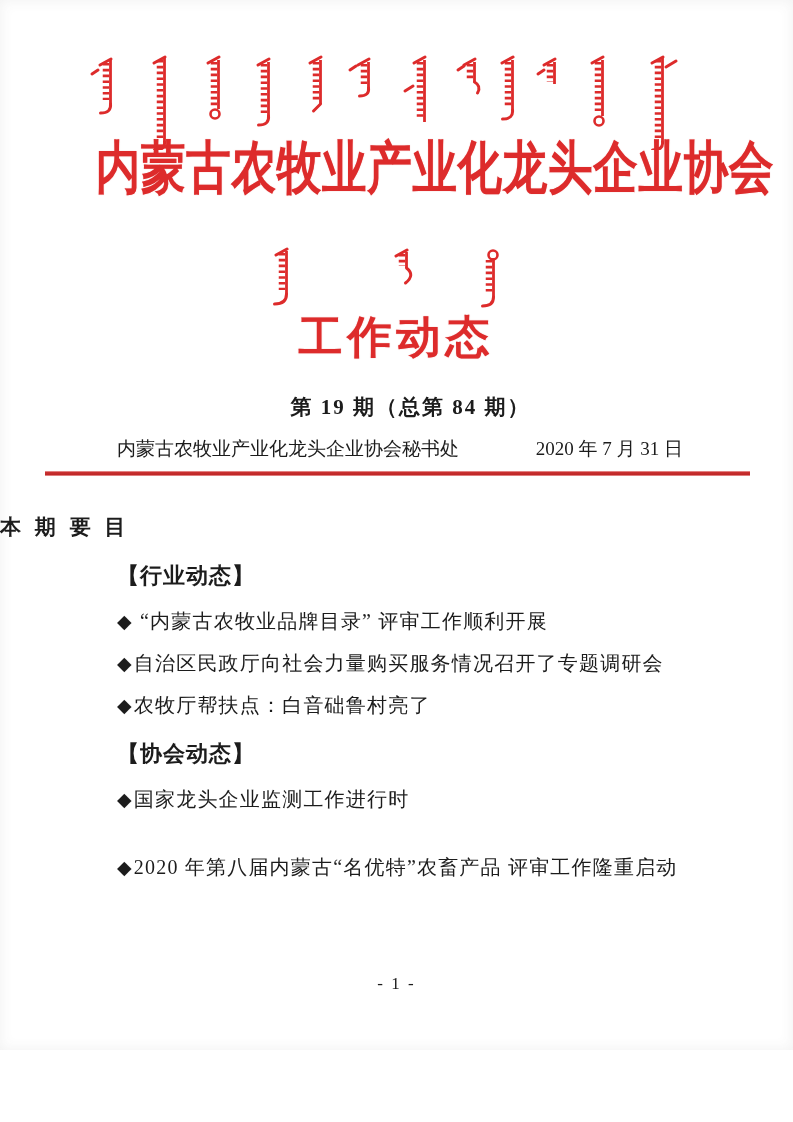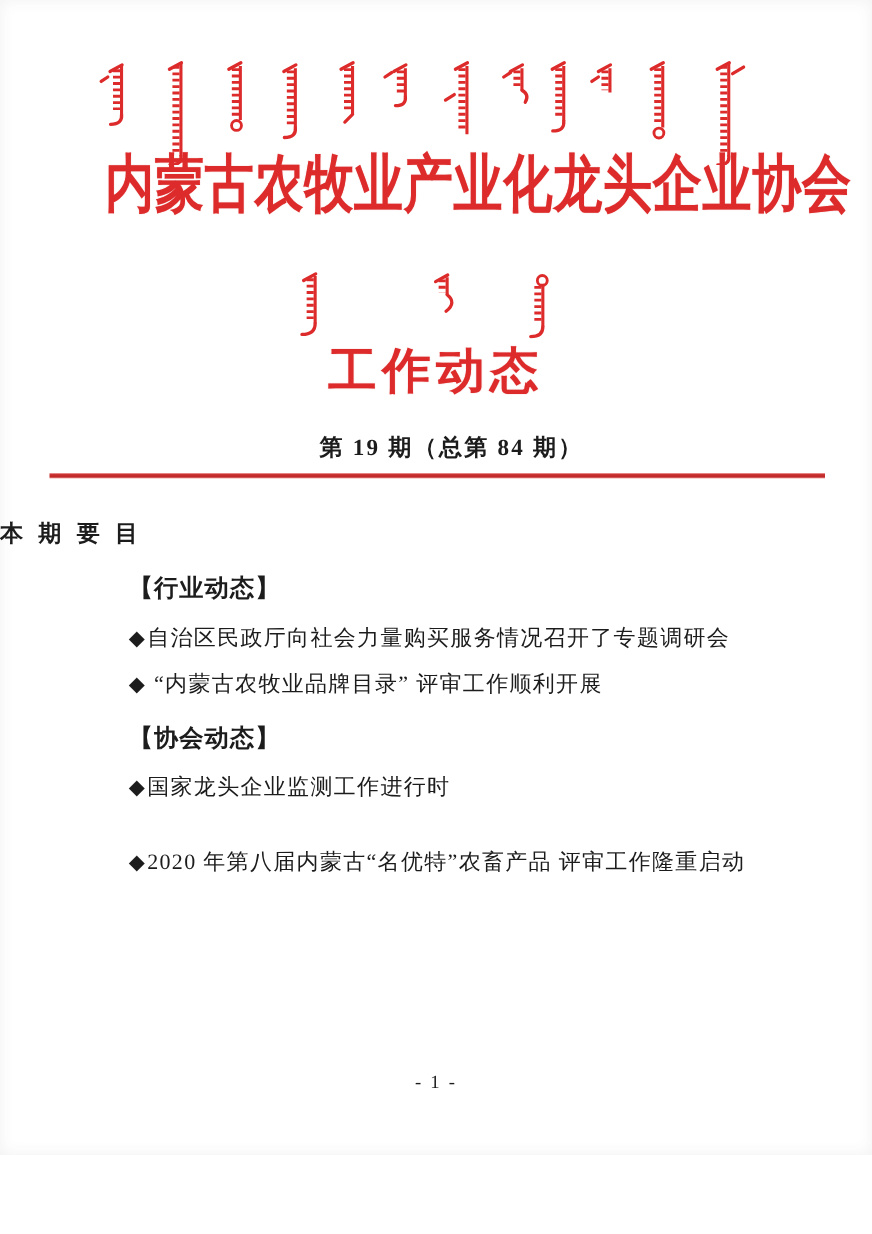--- a/index.html
+++ b/index.html
@@ -216,32 +216,39 @@
     <circle class="loop" cx="493" cy="9" r="4.5"></circle>
       <line class="teeth" x1="489" y1="14" x2="489" y2="48"></line>
       <line class="stem" x1="493.5" y1="12" x2="493.5" y2="51"></line>
       <path class="tail" d="M493.5,51 q0,9 -11,9"></path>
   </svg>
 
   <div class="journal-name">工作动态</div>
 
   <div class="issue-line">第 19 期（总第 84 期）</div>
 
+  <div class="byline">
+    <span>内蒙古农牧业产业化龙头企业协会秘书处</span>
+    <span>2020 年 7 月 31 日</span>
+  </div>
 
   <div class="divider"></div>
 
   <div class="toc-title">本 期 要 目</div>
 
   <div class="section-heading">【行业动态】</div>
 
   <div class="toc-item">
+    <span class="bullet">◆</span><span> “内蒙古农牧业品牌目录” 评审工作顺利开展</span>
+  </div>
+  <div class="toc-item">
     <span class="bullet">◆</span><span>自治区民政厅向社会力量购买服务情况召开了专题调研会</span>
   </div>
   <div class="toc-item">
-    <span class="bullet">◆</span><span> “内蒙古农牧业品牌目录” 评审工作顺利开展</span>
+    <span class="bullet">◆</span><span>农牧厅帮扶点：白音础鲁村亮了</span>
   </div>
 
   <div class="section-heading">【协会动态】</div>
 
   <div class="toc-item">
     <span class="bullet">◆</span><span>国家龙头企业监测工作进行时</span>
   </div>
   <div class="toc-item wrap2">
     <span class="bullet">◆</span><span>2020 年第八届内蒙古“名优特”农畜产品 评审工作隆重启动</span>
   </div>

